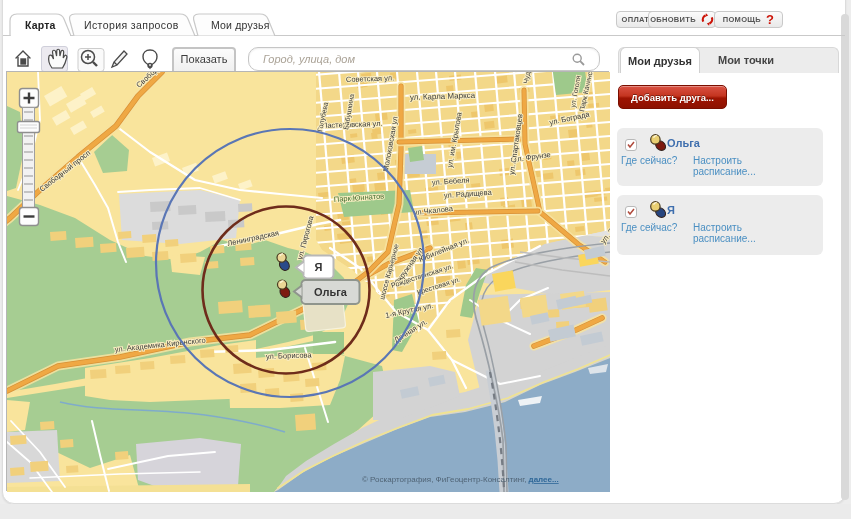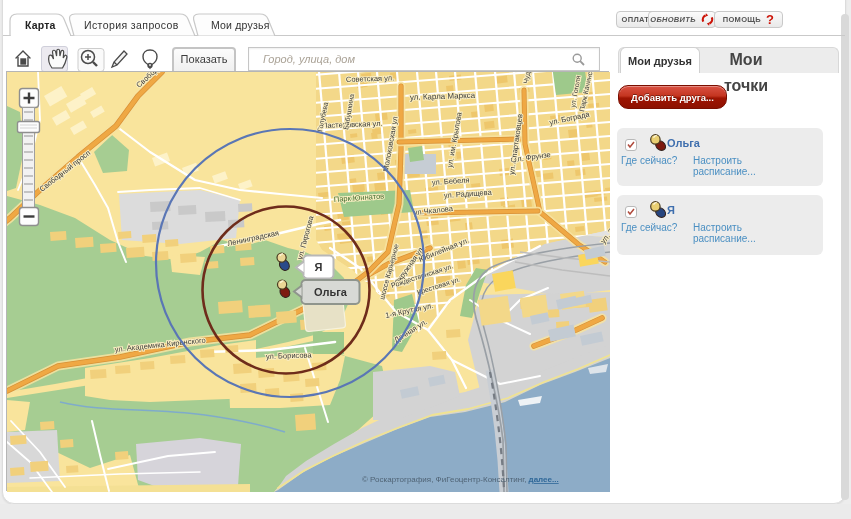--- a/index.html
+++ b/index.html
@@ -7,31 +7,31 @@
 #page { position:relative; width:851px; height:519px;padding-left:47px; }
 #card { position:absolute; left:2px; top:-14px; width:844px; height:518px; background:#fff; border:1px solid #dcdcdc; border-radius:12px; box-shadow:0 1px 2px rgba(0,0,0,0.08); }
 #scrollstrip { position:absolute; left:841px; top:14px; width:8px; height:486px; background:#d9d9d9; border-radius:4px; }
 #tabline { position:absolute; left:3px; top:35px; width:842px; height:1px; background:#c9c9c9; }
 
 .tabs { position:absolute; left:8px; top:13px; }
 
 .rbtn { position:absolute; top:11px; height:17px; background:linear-gradient(#fbfbfb,#e9e9e9); border:1px solid #c9c9c9; border-radius:4px; font-size:7.5px; color:#555; letter-spacing:0.3px; display:flex; align-items:center; justify-content:center; gap:5px; font-weight:bold;text-align:right; }
 .handbg { position:absolute; left:41px; top:46px; width:27px; height:26px; background:#eceaf0; border:1px solid #cfcfda; border-radius:3px; }
 #showbtn { position:absolute; left:172px; top:47px; width:64px; height:32px; background:linear-gradient(#fcfcfc,#ededed); border:2px solid #c4c4c4; border-radius:4px; font-size:11px; color:#3c3c3c; text-align:center; line-height:20px; }
-#search { position:absolute; left:248px; top:47px; width:352px; height:24px; background:#fff; border:1px solid #c6c6c6; border-radius:0; box-shadow:inset 0 1px 2px rgba(0,0,0,0.07); }
+#search { position:absolute; left:248px; top:47px; width:352px; height:24px; background:#fff; border:1px solid #c6c6c6; border-radius:10px; box-shadow:inset 0 1px 2px rgba(0,0,0,0.07); }
 #search .ph { position:absolute; left:14px; top:5px; font-size:11px; font-style:italic; color:#aaa296; }
 
 #map { position:absolute; left:7px; top:72px; width:603px; height:420px; }
 #mapborder { position:absolute; left:6px; top:71px; width:603px; height:420px; border:1px solid #b5b5b5; pointer-events:none; }
 
 #sidebar { position:absolute; left:618px; top:47px; width:221px; height:445px; }
 #sbtabs { position:absolute; left:0; top:0; width:221px; height:26px; background:#ececec; border:1px solid #d8d8d8; border-bottom:none; border-radius:6px 6px 0 0; }
 #sbtab1 { position:absolute; left:2px; top:0px; width:80px; height:26px; background:#fff; border:1px solid #d0d0d0; border-bottom:none; border-radius:6px 6px 0 0; font-size:11px; font-weight:bold; color:#333; text-align:center; line-height:26px; }
-#sbtab2 { position:absolute; left:88px; top:0; width:80px; height:26px; font-size:16px; font-weight:bold; color:#444; text-align:center; line-height:26px; }
-#addbtn { position:absolute; left:0px; top:38px; width:109px; height:24px; border-radius:10px; background:linear-gradient(#da5244 0%,#c43520 45%,#9e1402 55%,#8d1100 100%); border:1px solid #7a0e00; box-shadow:inset 0 1px 0 rgba(255,255,255,0.35); color:#fff; font-size:9.5px; font-weight:bold; text-align:center; line-height:23px; text-shadow:0 -1px 0 rgba(0,0,0,0.4); }
+#sbtab2 { position:absolute; left:88px; top:0; width:80px; height:26px; font-size:11px; font-weight:bold; color:#444; text-align:center; line-height:26px; }
+#addbtn { position:absolute; left:0px; top:38px; width:109px; height:24px; border-radius:5px; background:linear-gradient(#da5244 0%,#c43520 45%,#9e1402 55%,#8d1100 100%); border:1px solid #7a0e00; box-shadow:inset 0 1px 0 rgba(255,255,255,0.35); color:#fff; font-size:9.5px; font-weight:bold; text-align:center; line-height:23px; text-shadow:0 -1px 0 rgba(0,0,0,0.4); }
 .fpanel { position:absolute; left:-1px; width:206px; background:#ececec; border-radius:6px; }
 .fname { font-size:11px; font-weight:bold; color:#3f6fae; }
 .flink { font-size:10px; color:#4a8fc2; }
 </style>
 </head>
 <body>
 <div id="page">
   <div id="card"></div>
   <div id="scrollstrip"></div>
   <div id="tabline"></div>
@@ -46,21 +46,21 @@
     <text x="203" y="16" font-size="10.5" fill="#333" letter-spacing="0.2">Мои друзья</text>
   </svg>
 
   <div class="rbtn" style="left:616px; width:61px;">ОПЛАТА
     <svg width="12" height="11">
         <rect x="0" y="0" width="12" height="11" rx="1" fill="#cc1408"></rect>
         <rect x="2.5" y="2.5" width="6" height="2" fill="#fff" opacity="0.9"></rect>
         <rect x="2.5" y="6" width="7" height="2" fill="#fff" opacity="0.9"></rect>
       </svg>
   </div>
-  <div class="rbtn" style="left:648px; width:68px;font-style:italic;">ОБНОВИТЬ
+  <div class="rbtn" style="left:648px; width:68px;">ОБНОВИТЬ
     <svg width="13" height="13" viewBox="0 0 13 13">
         <path d="M2.2,8.6 A4.6,4.6 0 0 1 4.4,2.6" fill="none" stroke="#cc1408" stroke-width="2.2"></path>
         <path d="M10.8,4.4 A4.6,4.6 0 0 1 8.6,10.4" fill="none" stroke="#cc1408" stroke-width="2.2"></path>
         <path d="M4.9,0.2 L7.2,2.5 L4.2,3.8 Z" fill="#cc1408"></path>
         <path d="M8.1,12.8 L5.8,10.5 L8.8,9.2 Z" fill="#cc1408"></path>
       </svg>
   </div>
   <div class="rbtn" style="left:714px; width:69px;">ПОМОЩЬ <span style="color:#cc1408; font-size:13px;">?</span></div>
 
   <div class="handbg"></div>

